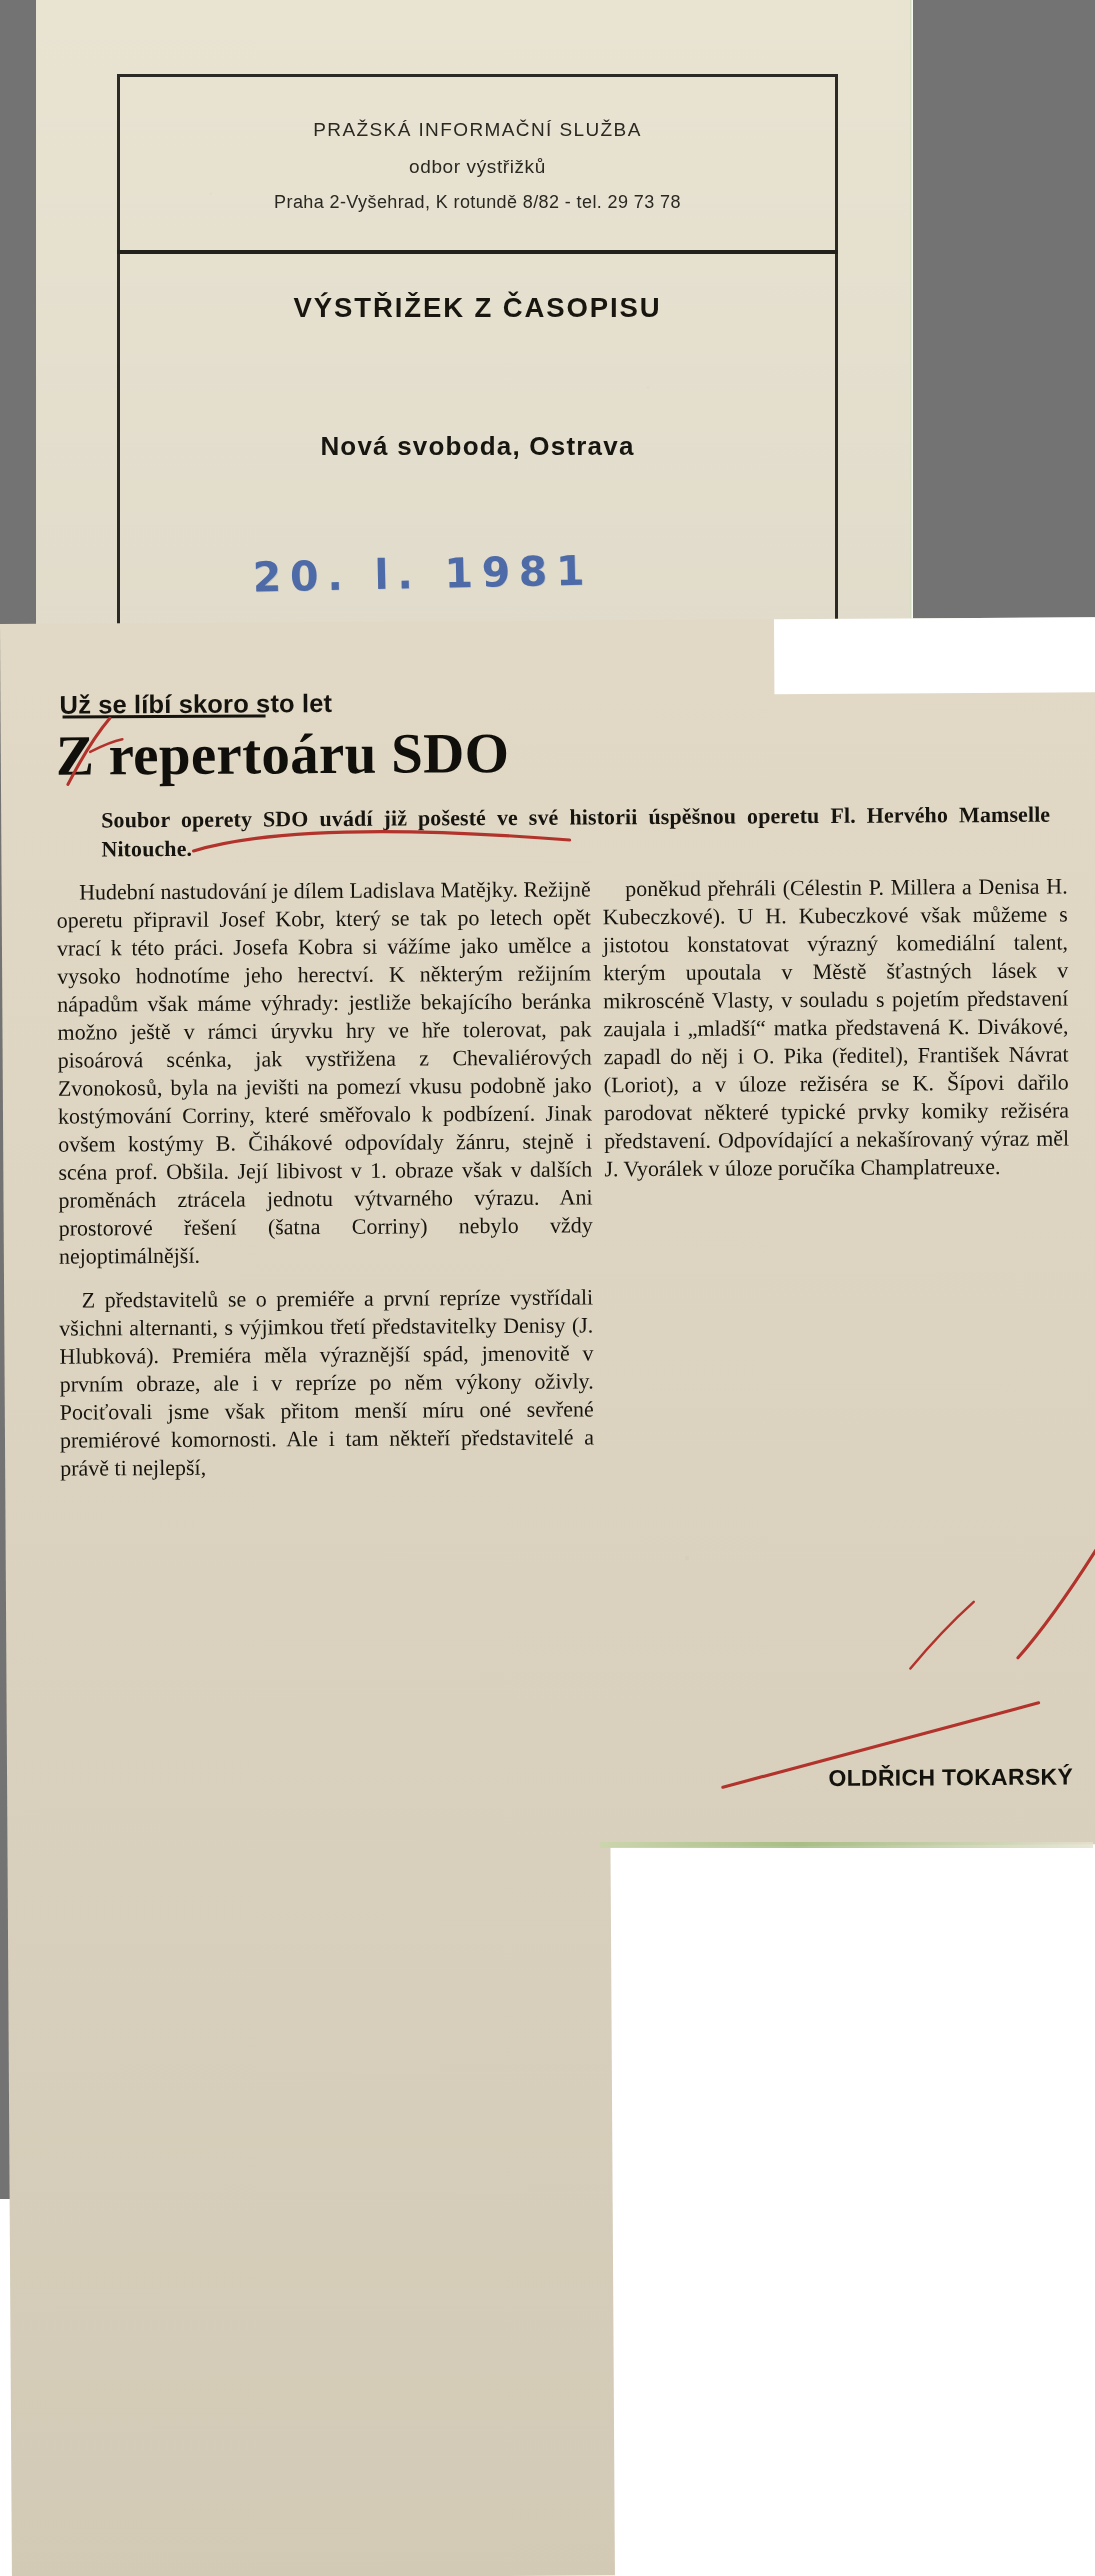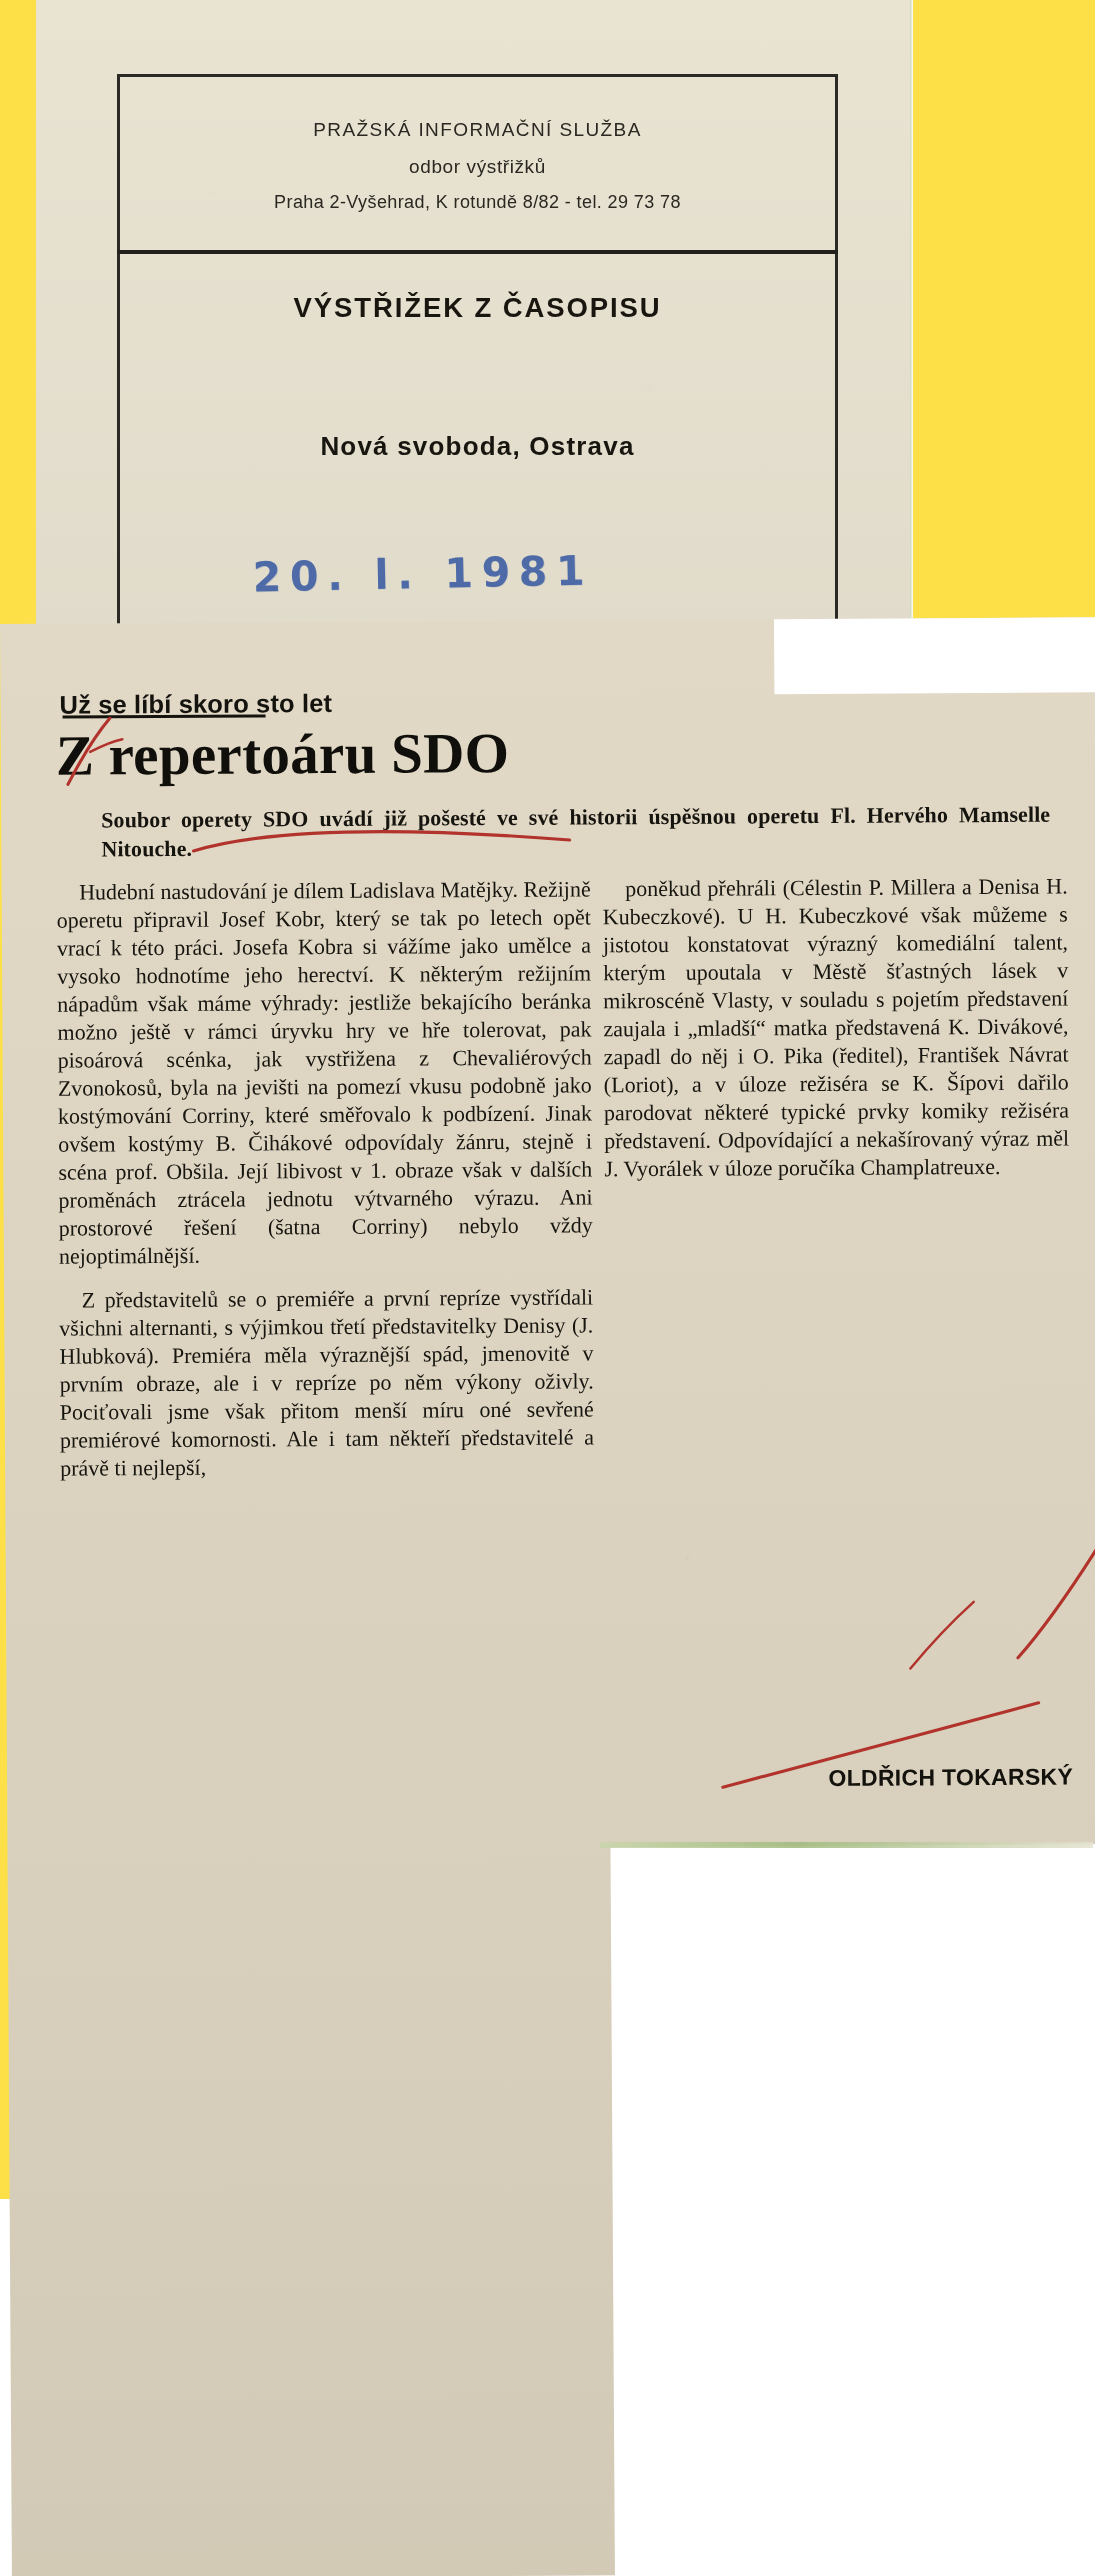--- a/index.html
+++ b/index.html
@@ -13,21 +13,21 @@
     position: relative;
     overflow: hidden;
     font-family: "Liberation Serif", serif;
   }
 
   
   .scan {
     position: absolute;
     left: 0; top: 0;
     width: 1095px; height: 2199px;
-    background: #fde047;
+    background: #737373;
   }
 
   
   .scan-edge-top {
     position: absolute;
     left: 904px; top: 0px;
     width: 8.7px; height: 646px;
     background: linear-gradient(to right, #d9d7bf 0%, #b9c79b 55%, #ffffff 100%);
   }
   .scan-edge-bottom {

